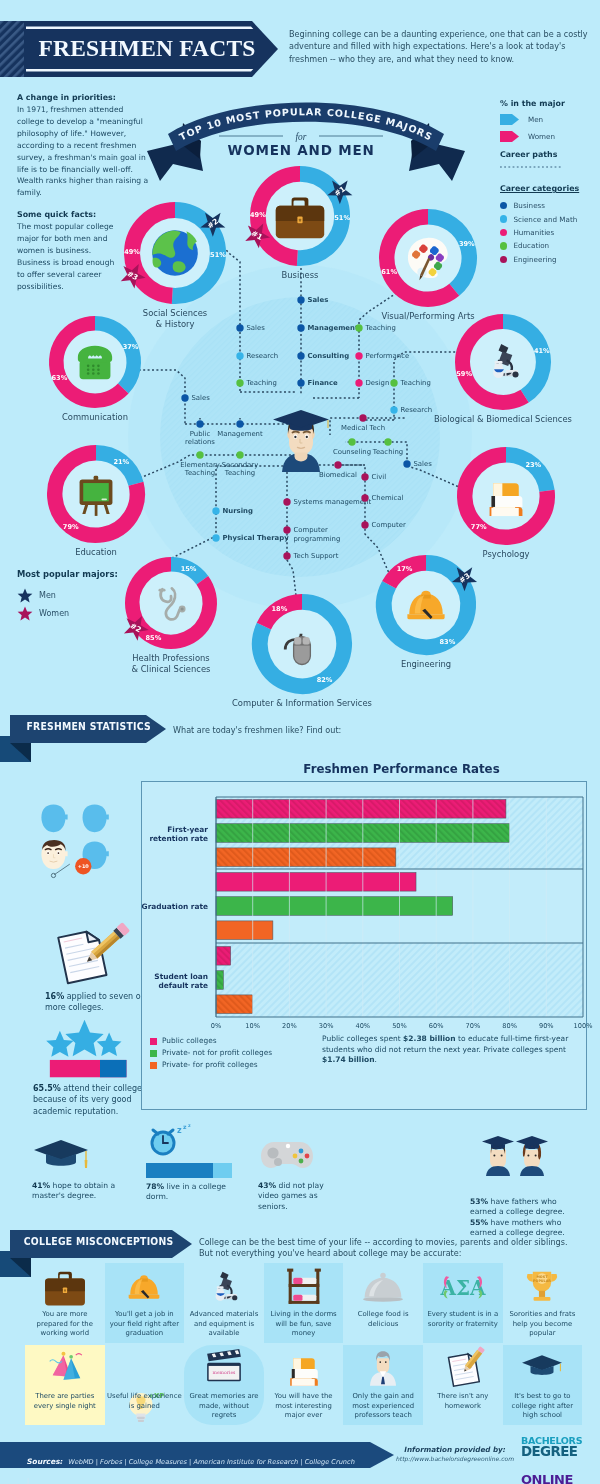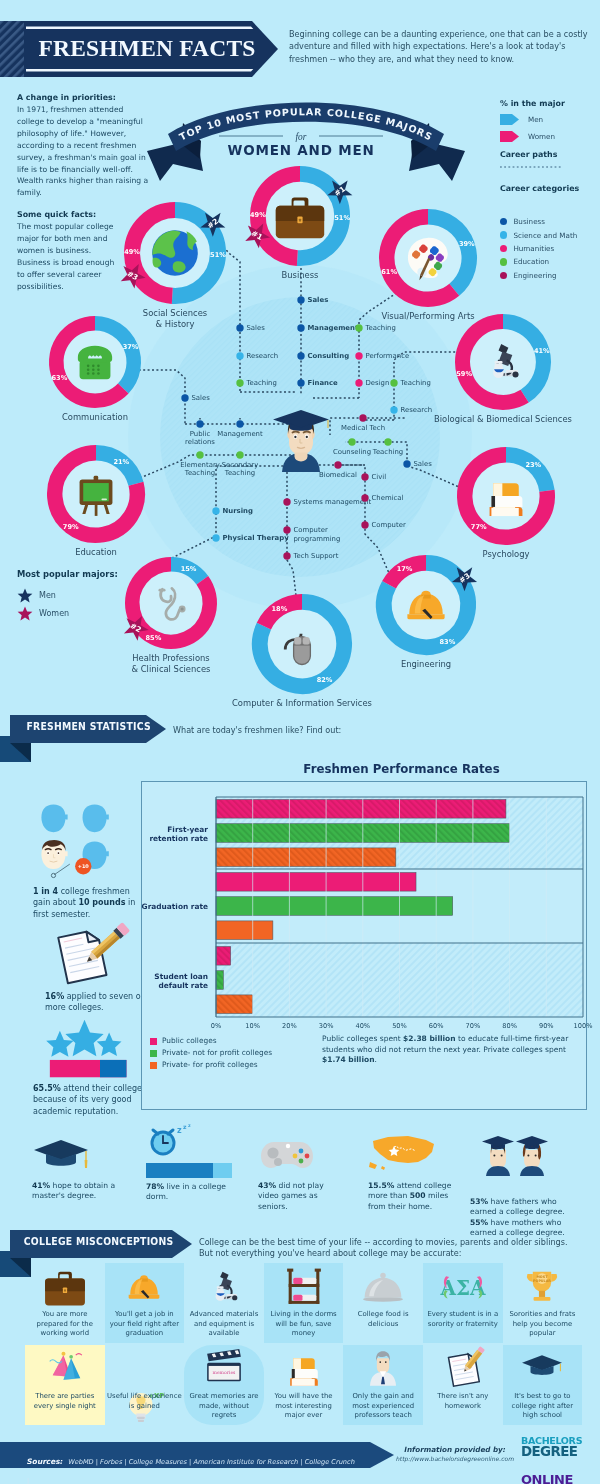--- a/index.html
+++ b/index.html
@@ -566,23 +566,20 @@
     </g>
 
     <g transform="translate(61,91)">
       <circle cx="0" cy="0" r="11.5" fill="#ee5423"></circle>
       <text x="0" y="2.4" text-anchor="middle" font-size="7" font-weight="bold" fill="#fff" font-family="'DejaVu Sans',sans-serif">+10</text>
     </g>
 
     <path d="M42 88 L20 103 " stroke="#4a6b7a" stroke-width="1.2" fill="none"></path>
     <circle cx="19" cy="104" r="3" fill="none" stroke="#4a6b7a" stroke-width="1.3"></circle>
   </svg>
-  <div class="abs stat-p" style="left:33px;top:886px;width:112px;">
-    <b>1 in 4</b><span> college freshmen gain about </span><b>10 pounds</b><span> in first semester.</span>
-  </div>
 
   <svg class="abs" style="left:50px;top:918px;" width="86" height="78" viewBox="0 0 96 84">
     <g transform="rotate(-12 42 40)">
       <path d="M14 14 H46 L58 26 V66 H14 Z" fill="#fdfdff" stroke="#22344c" stroke-width="2.2" stroke-linejoin="round"></path>
       <path d="M46 14 V26 H58 Z" fill="#e8eef6" stroke="#22344c" stroke-width="2.2" stroke-linejoin="round"></path>
       <g stroke="#c9d6e8" stroke-width="1.2">
         <path d="M19 27 H40"></path>
           <path d="M19 34 H52"></path>
           <path d="M19 41 H52"></path>
         <path d="M19 48 H52"></path>
@@ -737,32 +734,20 @@
             <circle cx="20" cy="26" r="4" fill="#b8bcbf"></circle>
             <circle cx="43" cy="15" r="2.4" fill="#2f9bd6"></circle>
             <circle cx="49" cy="20" r="2.4" fill="#e2434a"></circle>
             <circle cx="43" cy="25" r="2.4" fill="#4cb04c"></circle>
             <circle cx="37" cy="20" r="2.4" fill="#f0c43c"></circle>
             <circle cx="30" cy="10" r="2.2" fill="#fff"></circle>
           </svg>
         </div>
         <div class="is-txt" style="margin-top: 9px;"><b>43%</b><span> did not play video games as seniors.</span></div>
       </div>
-      <div style="position: absolute; left: 368px; top: 0px; width: 92px;">
-        <div style="height: 48px; display: flex; align-items: flex-end;">
-          <svg width="72" height="40" viewBox="0 0 72 40">
-            <path d="M5 9 L20 5 L40 4 L58 8 L66 12 L64 20 L58 26 L50 30 L40 31 L30 30 L20 28 L12 22 L6 16 Z" fill="#f7a82a"></path>
-            <path d="M2 30 l7 3 l-2 4 l-6 -2 Z" fill="#f7a82a"></path>
-            <path d="M14 34 l3 1.6 l-1 2.4 l-3 -1.4 Z" fill="#f7a82a"></path>
-            <path d="M26 15 l2.8 -1 l1.6 2.4 l4 -0.6 l3 2.6 l6 -1.6 l4 2" fill="none" stroke="#fff" stroke-width="1" stroke-dasharray="2 1.6"></path>
-            <polygon points="26,14 27.6,17.4 31.3,17.9 28.6,20.4 29.3,24 26,22.3 22.7,24 23.4,20.4 20.7,17.9 24.4,17.4" fill="#fff"></polygon>
-          </svg>
-        </div>
-        <div class="is-txt" style="margin-top: 9px;"><b>15.5%</b><span> attend college more than </span><b>500</b><span> miles from their home.</span></div>
-      </div>
       <div style="position: absolute; left: 470px; top: 0px; width: 110px;">
         <div style="height: 48px; display: flex; align-items: flex-end;">
           <svg width="74" height="38" viewBox="0 0 74 38">
             <g transform="translate(2,0)">
               <path d="M18 16 h16 v11 a8 8 0 0 1 -16 0 Z" fill="#f3dcc0"></path>
               <path d="M19 20 C18 11 22 8 26 8 C30 8 34 11 33 20 C32.4 16 31 14 29 13.6 C26.6 16 21.4 16 20 14 C19.4 15.6 19.2 18 19 20 Z" fill="#3a2b1d"></path>
               <circle cx="22.4" cy="21.4" r="1" fill="#2b2b2b"></circle>
               <circle cx="29.6" cy="21.4" r="1" fill="#2b2b2b"></circle>
               <path d="M26 32 C33 32 37 35 38 42 H14 C15 35 19 32 26 32 Z" fill="#1d4a7a"></path>
               <path d="M26 2 L42 7.4 L26 12.8 L10 7.4 Z" fill="#17345e"></path>
@@ -1052,21 +1037,21 @@
     <div class="lg-row">
       <svg class="lg-tag" viewBox="0 0 19 11">
         <path d="M0 0 H12 L19 5.5 L12 11 H0 Z" fill="#ec1c76"></path>
       </svg>
       <span class="lg-txt">Women</span>
     </div>
     <div class="lg-h" style="margin-top:6px;">Career paths</div>
     <svg width="64" height="8" style="margin-top:4px;">
       <line x1="0" y1="4" x2="62" y2="4" stroke="#7aa6bd" stroke-width="1.8" stroke-dasharray="1.8 2.4"></line>
     </svg>
-    <div class="lg-h" style="margin-top:13px;margin-bottom:22px;">Career categories</div>
+    <div class="lg-h" style="margin-top:13px;margin-bottom:6px;text-decoration:underline;">Career categories</div>
     <div id="legend-cats">
         <div class="lg-row2">
           <span class="lg-dot" style="background: rgb(11, 86, 166);"></span>
           <span class="lg-txt">Business</span>
         </div>
         <div class="lg-row2">
           <span class="lg-dot" style="background: rgb(53, 179, 232);"></span>
           <span class="lg-txt">Science and Math</span>
         </div>
         <div class="lg-row2">

